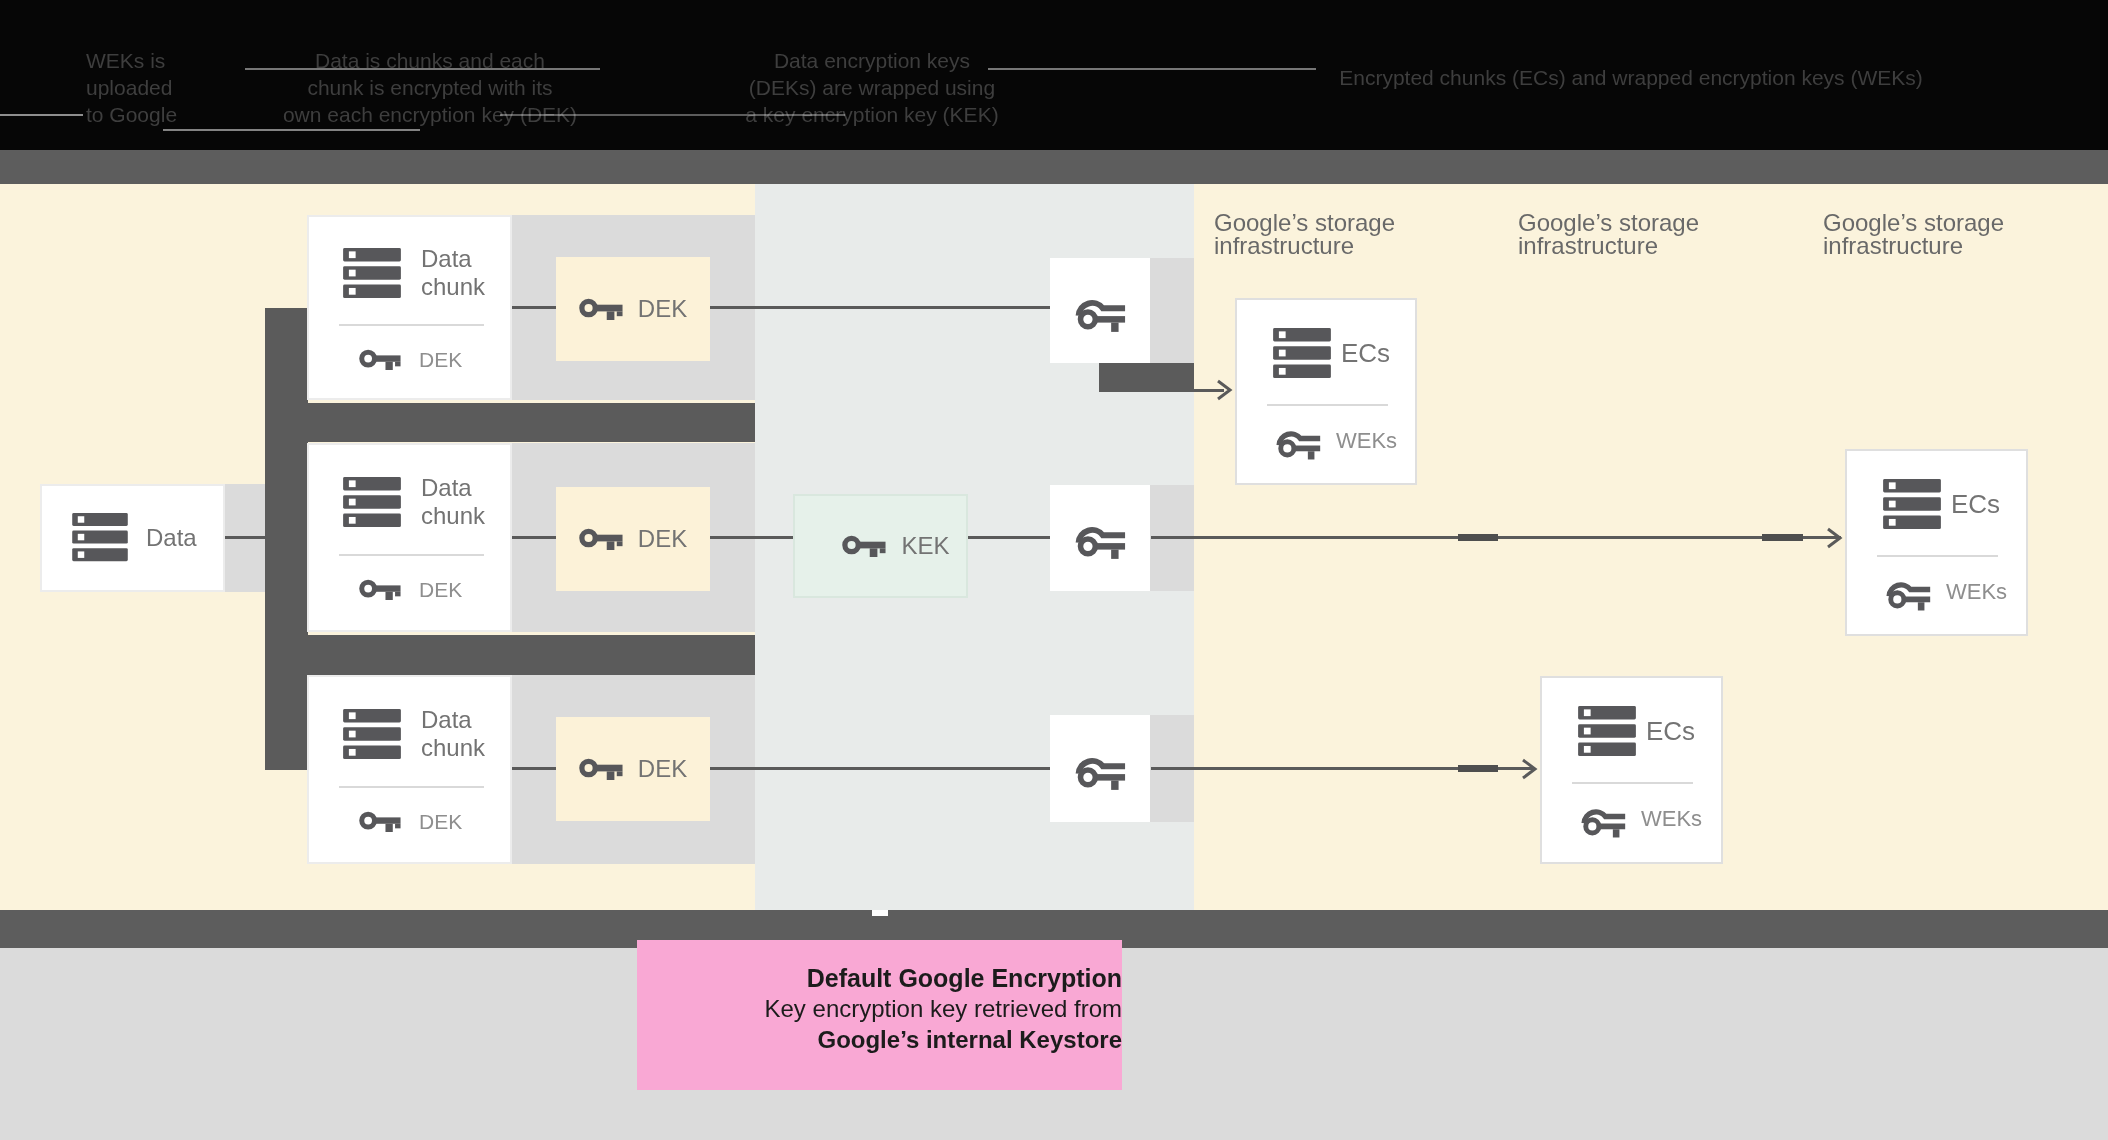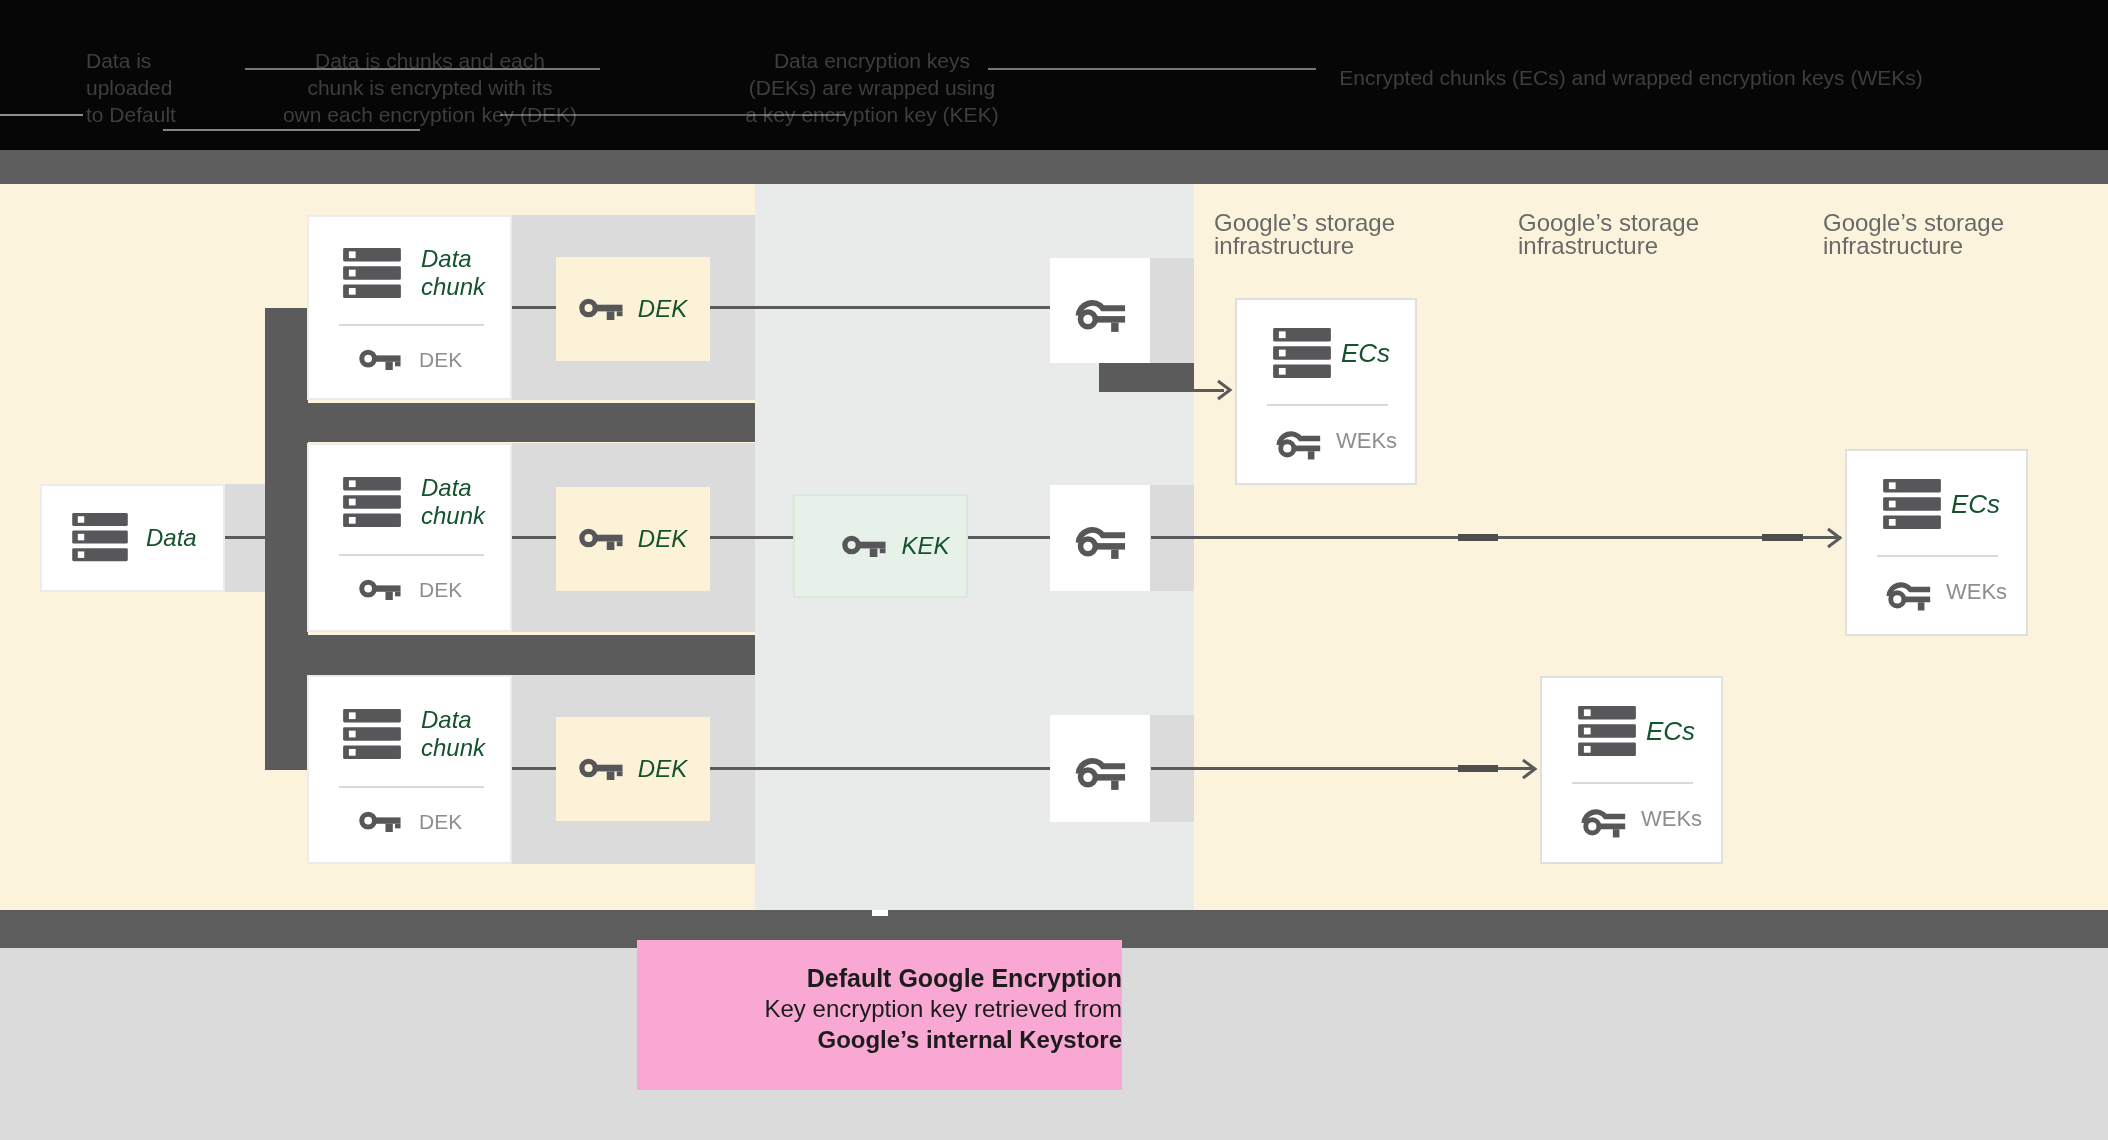--- a/index.html
+++ b/index.html
@@ -23,21 +23,21 @@
   .dark{background:#5b5b5b;}
   .conn{background:#5a5a5a;height:3px;}
   .conn-thick{background:#4e4e4e;height:7px;}
 
   .wbox{background:#ffffff;border:2px solid #ececec;box-sizing:border-box;}
   .ecsbox{background:#ffffff;border:2px solid #dfdfdf;box-sizing:border-box;}
   .dekbox{background:#fcf2d8;box-sizing:border-box;display:flex;align-items:center;justify-content:center;gap:15px;}
   .kekbox{background:#e6f1ea;border:2px solid #d9e7de;box-sizing:border-box;display:flex;align-items:center;justify-content:center;gap:15px;padding-left:31px;}
   .wkeybox{background:#ffffff;display:flex;align-items:center;justify-content:center;}
 
-  .boxlabel{color:#14532d;font-size:24px;font-style:italic;}
+  .boxlabel{color:#737373;font-size:24px;}
   .graylabel{color:#8e8e8e;font-size:21px;}
   .divider{background:#d9d9d9;height:2px;}
 
   .databox{display:flex;align-items:center;gap:18px;padding-left:30px;}
 
   .storage-label{color:#696969;font-size:24px;line-height:23px;}
 
   
   .bottom-band{left:0;top:910px;width:2108px;height:38px;background:#5d5d5d;}
   .bottom-gray{left:0;top:948px;width:2108px;height:192px;background:#dbdbdb;}
@@ -48,23 +48,23 @@
 
   svg{display:block;}
 </style>
 </head>
 <body>
 
 <div class="stage">
 
   <div class="abs band-black">
     <div class="abs hstep" style="left:86px;top:47px;width:140px;">
-      <div>Data is</div>
+      <div>WEKs is</div>
       <div>uploaded</div>
-      <div>to Default</div>
+      <div>to Google</div>
     </div>
     <div class="abs hstep" style="left:258px;top:47px;width:344px;text-align:center;">
       <div>Data is chunks and each</div>
       <div>chunk is encrypted with its</div>
       <div>own each encryption key (DEK)</div>
     </div>
     <div class="abs hstep" style="left:716px;top:47px;width:312px;text-align:center;">
       <div>Data encryption keys</div>
       <div>(DEKs) are wrapped using</div>
       <div>a key encryption key (KEK)</div>

